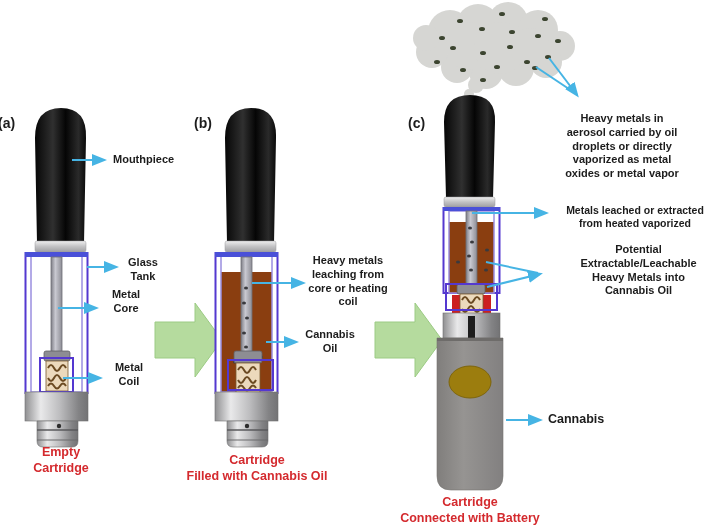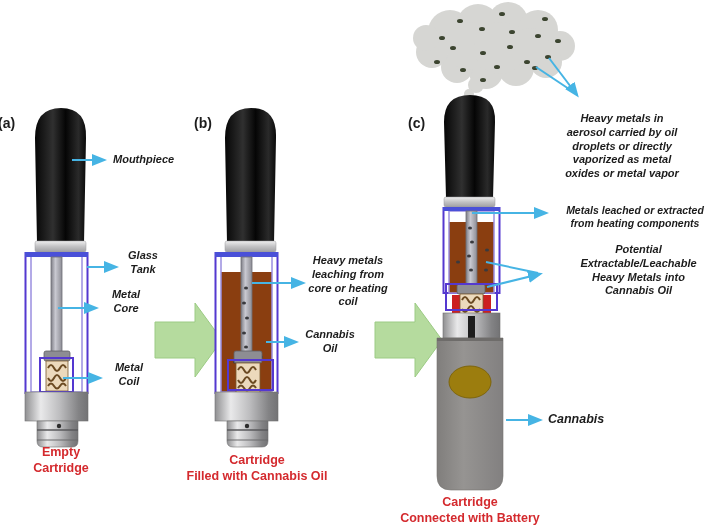--- a/index.html
+++ b/index.html
@@ -28,21 +28,20 @@
   }
   #art{position:absolute;left:0;top:0;width:720px;height:527px;}
   .lbl{
     position:absolute;
     font-weight:bold;
     color:var(--label-black);
     font-size:11px;
     line-height:1.25;
     white-space:pre-line;
     text-align:center;
-    font-style:italic;
   }
   .lbl.left{text-align:center;}
   .caption{
     position:absolute;
     font-weight:bold;
     color:var(--caption-red);
     font-size:12.5px;
     line-height:1.3;
     white-space:pre-line;
     text-align:center;
@@ -248,41 +247,41 @@
       </g>
       <line x1="506" y1="420" x2="540" y2="420" stroke="var(--arrow-cyan)" stroke-width="2" marker-end="url(#arr)"></line>
     </g>
   </svg>
 
   <div class="panel-letter" style="left:-2px;top:115px;">(a)</div>
   <div class="panel-letter" style="left:194px;top:115px;">(b)</div>
   <div class="panel-letter" style="left:408px;top:115px;">(c)</div>
 
   <div class="lbl left" style="left:113px;top:153px;">Mouthpiece</div>
-  <div class="lbl" style="left:120px;top:249px;width:46px;">Glass
+  <div class="lbl" style="left:120px;top:256px;width:46px;">Glass
 Tank</div>
   <div class="lbl" style="left:103px;top:288px;width:46px;">Metal
 Core</div>
   <div class="lbl" style="left:106px;top:361px;width:46px;">Metal
 Coil</div>
 
   <div class="lbl" style="left:300px;top:328px;width:60px;">Cannabis
 Oil</div>
   <div class="lbl" style="left:298px;top:254px;width:100px;">Heavy metals
 leaching from
 core or heating
 coil</div>
 
   <div class="lbl" style="left:528px;top:112px;width:188px;">Heavy metals in
 aerosol carried by oil
 droplets or directly
 vaporized as metal
 oxides or metal vapor</div>
   <div class="lbl" style="left:550px;top:204px;width:170px;font-size:10.5px;">Metals leached or extracted
-from heating components</div>
+from heated vaporized</div>
   <div class="lbl" style="left:551px;top:243px;width:175px;">Potential
 Extractable/Leachable
 Heavy Metals into
 Cannabis Oil</div>
   <div class="lbl left" style="left:548px;top:412px;font-size:12.5px;">Cannabis</div>
 
   <div class="caption" style="left:17px;top:444px;width:88px;">Empty
 Cartridge</div>
   <div class="caption" style="left:172px;top:452px;width:170px;">Cartridge
 Filled with Cannabis Oil</div>

